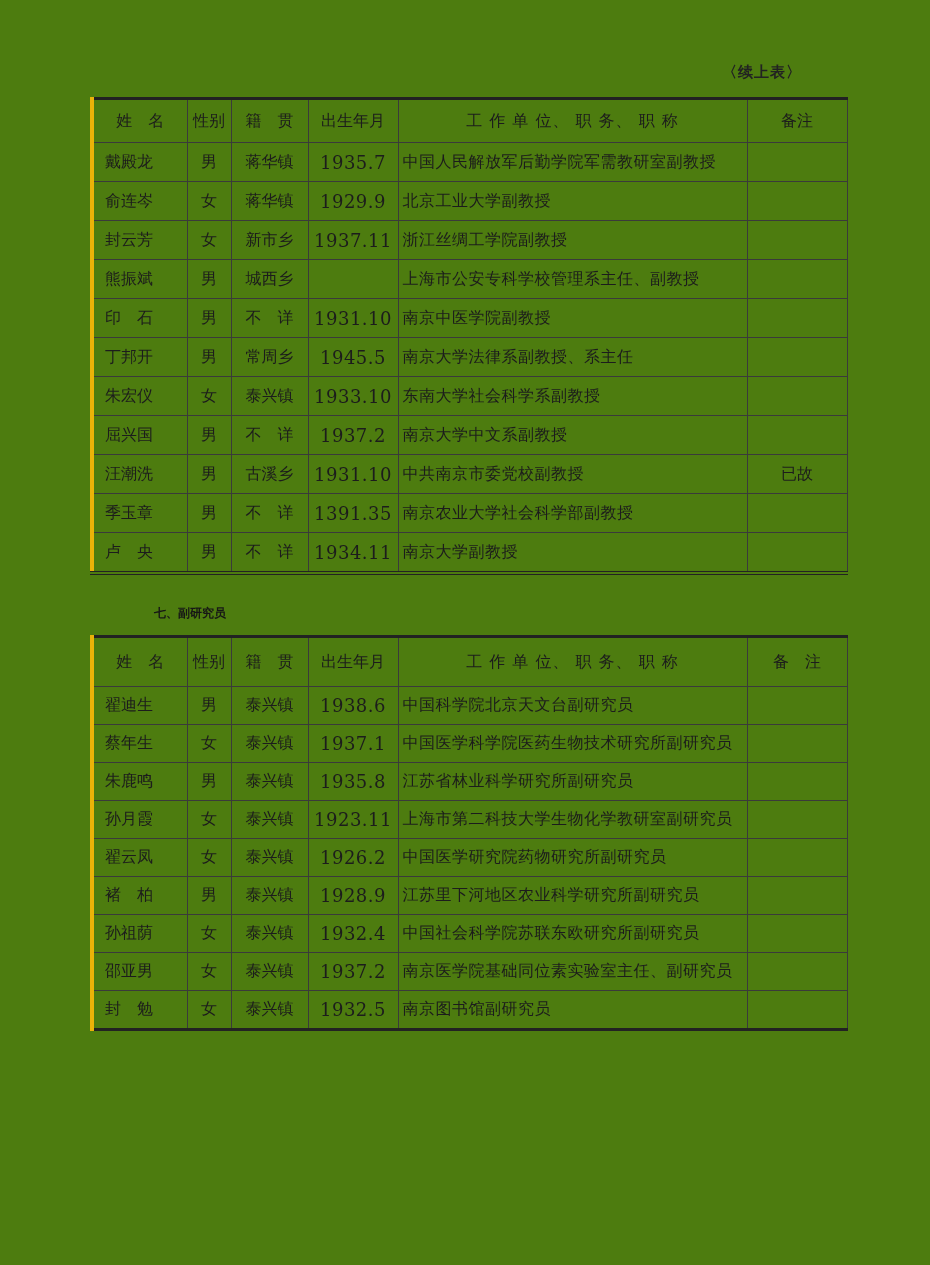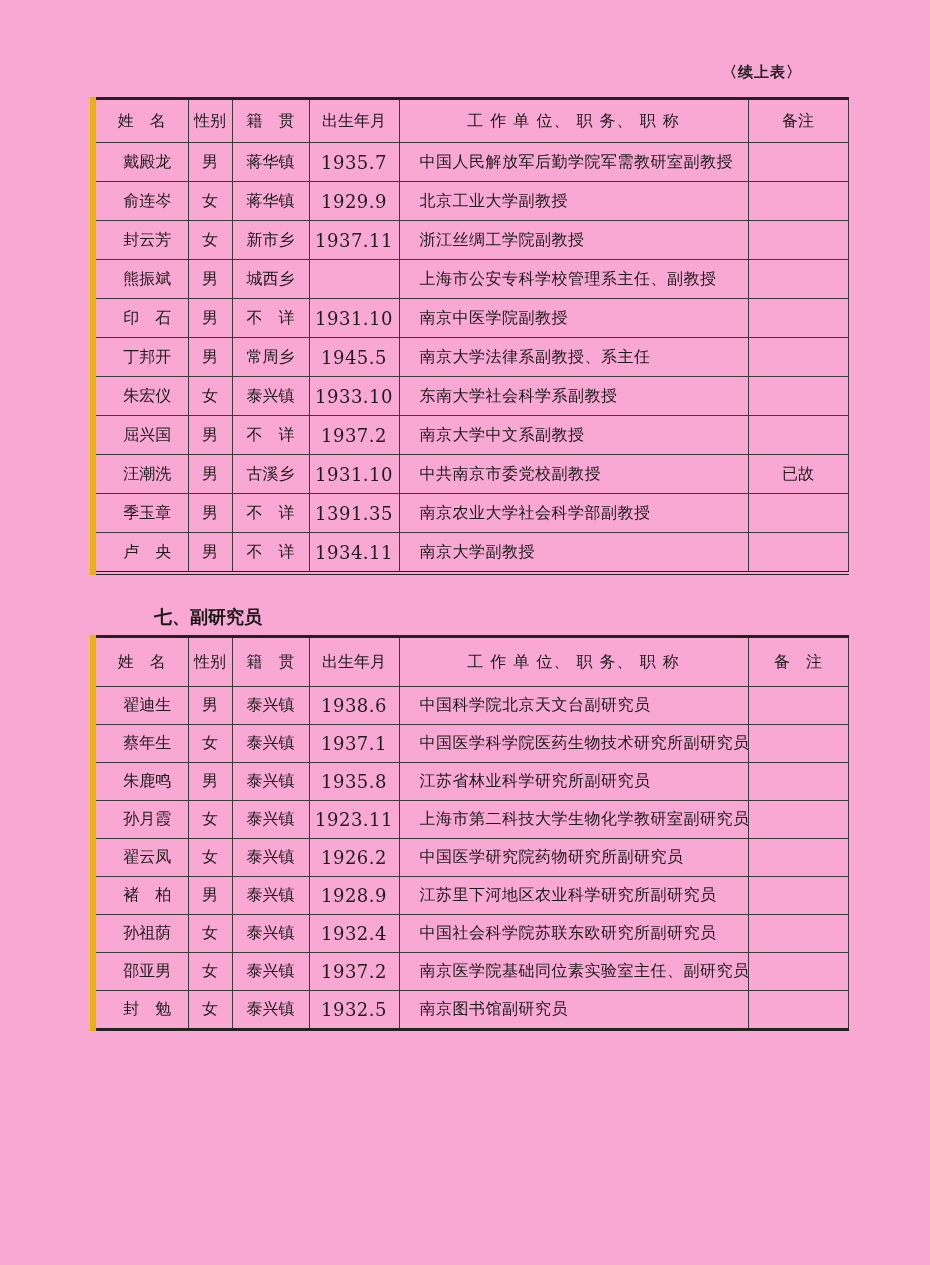--- a/index.html
+++ b/index.html
@@ -1,68 +1,68 @@
 <!DOCTYPE html>
 <html><head>
 <meta charset="utf-8">
 <style>
   html,body{margin:0;padding:0;background:#ffffff;}
   .page{
     position:relative;
     width:930px;height:1265px;
-    background:#f9a8d4;
+    background:#4d7c0f;
     font-family:"DejaVu Serif","Liberation Serif",serif;
     color:#1c1c1c;
     overflow:hidden;
   }
   .note{
     position:absolute;
     top:63px;left:722px;
     font-family:"DejaVu Sans","Liberation Sans",sans-serif;
     font-weight:bold;
     font-size:15px;
     letter-spacing:1px;
     color:#222;
   }
   .sec-heading{
     position:absolute;
     top:605px;left:154px;
     font-family:"DejaVu Sans","Liberation Sans",sans-serif;
     font-weight:bold;
-    font-size:18px;
+    font-size:12px;
     color:#161616;
   }
   table.doc{
     position:absolute;
     left:90px;
     width:755px;
     border-collapse:collapse;
     table-layout:fixed;
-    border-left:6px solid #eab308;
+    border-left:4px solid #eab308;
     border-right:1px solid #2e2e2e;
     border-top:3px solid #222;
   }
   #t1{top:97px;border-bottom:4px double #222;}
   #t2{top:635px;border-bottom:3px solid #222;}
   table.doc th, table.doc td{
     border:1px solid #3a3a3a;
     font-weight:normal;
     font-size:16px;
     padding:0;
     overflow:hidden;
     white-space:nowrap;
     text-align:center;
   }
   #t1 th{height:42px;}
   #t1 td{height:38px;}
   #t2 th{height:48px;}
   #t2 td{height:37px;}
-  table.doc td.c0{text-align:center;padding-left:11px;}
+  table.doc td.c0{text-align:left;padding-left:11px;}
   table.doc td.c3{font-size:18px;letter-spacing:0.5px;}
-  table.doc td.c4{text-align:left;padding-left:20px;letter-spacing:0.5px;}
+  table.doc td.c4{text-align:left;padding-left:4px;letter-spacing:0.5px;}
   table.doc th.h4{letter-spacing:1px;}
 </style>
 </head>
 <body>
 
 <div class="page">
 
   <div class="note">〈续上表〉</div>
 
   <table class="doc" id="t1">

